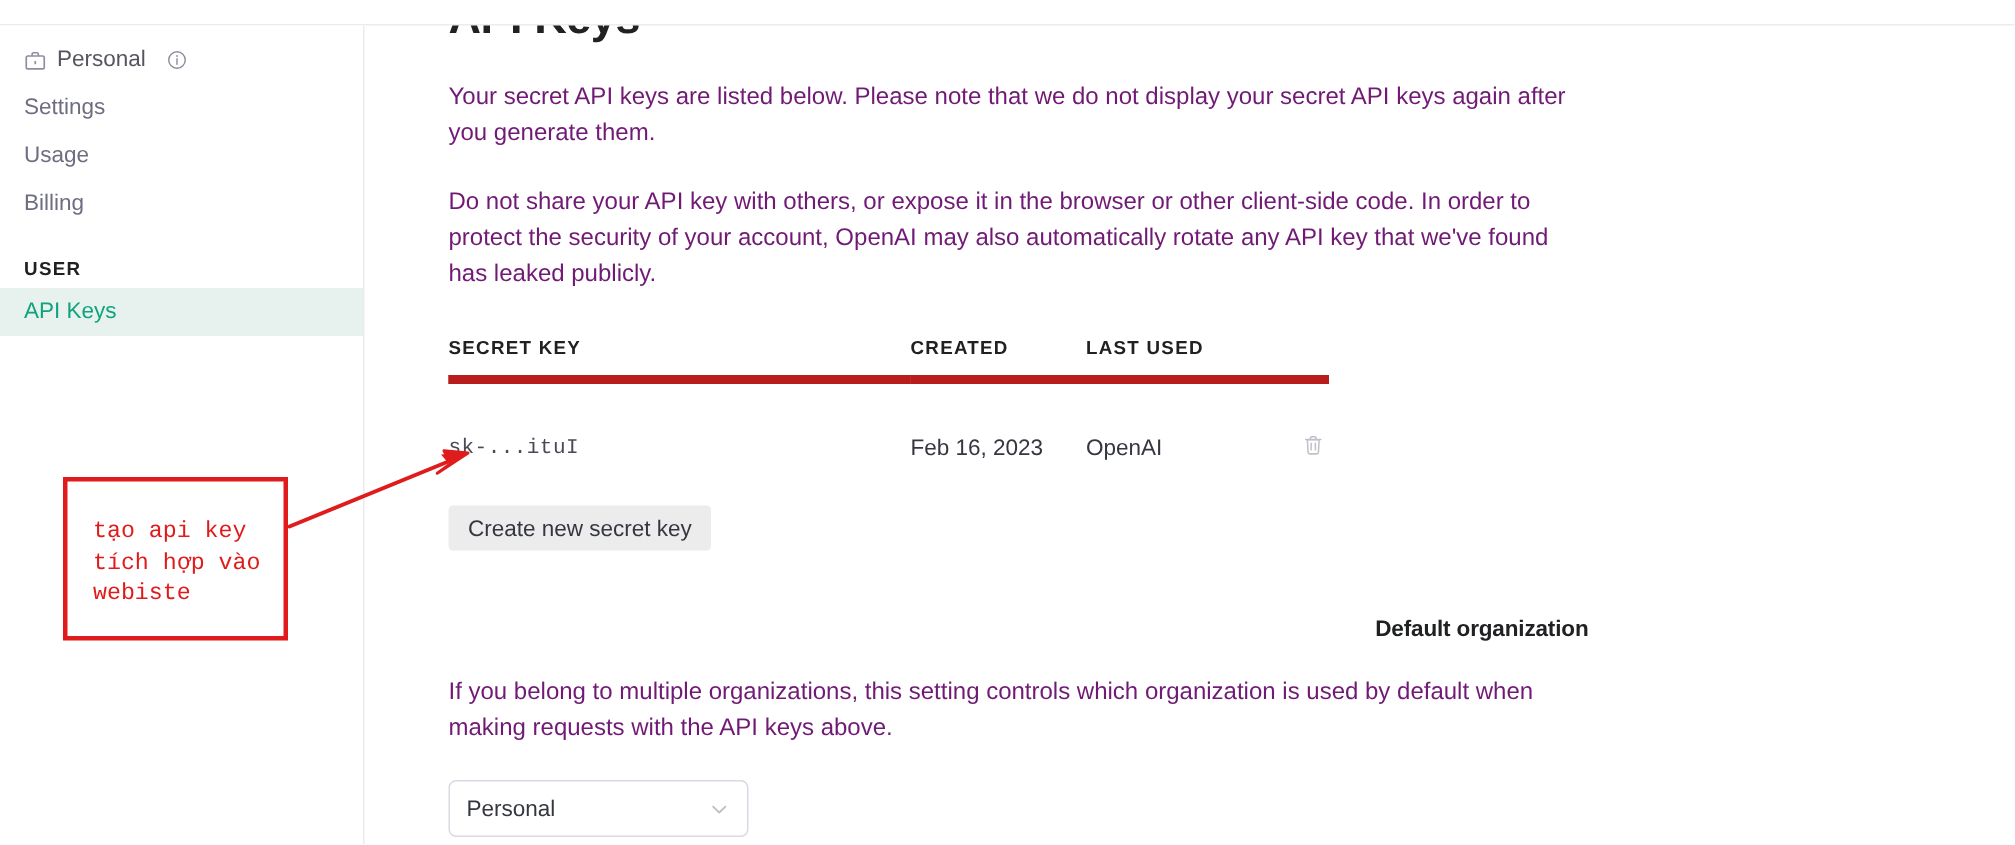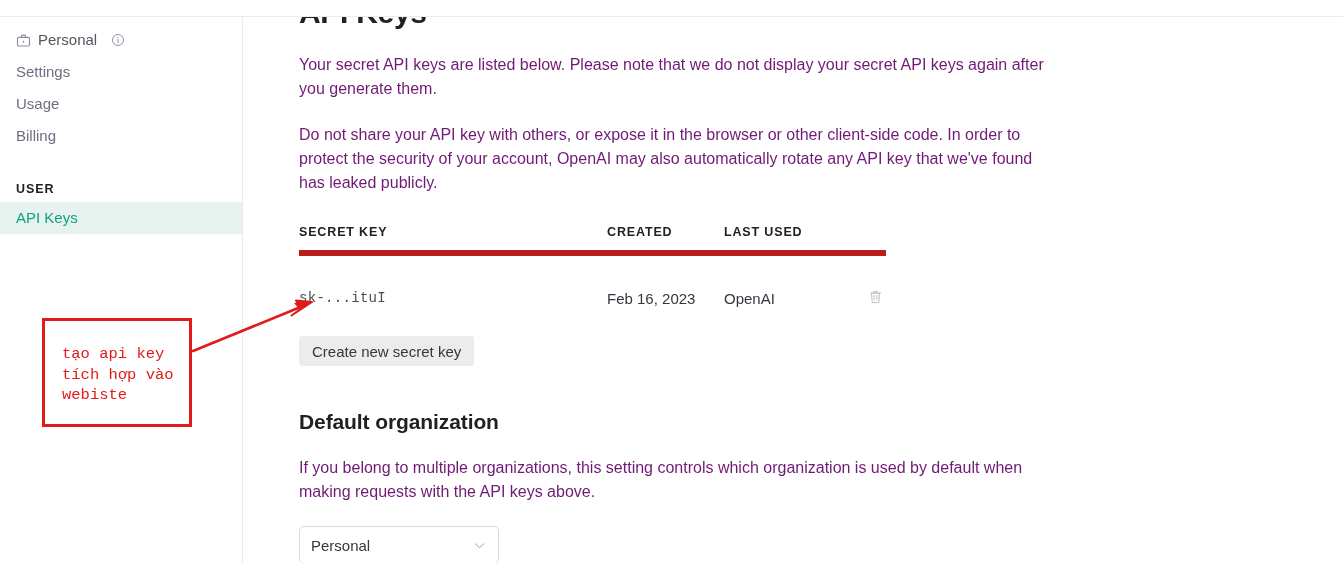--- a/index.html
+++ b/index.html
@@ -54,21 +54,21 @@
     align-items: center;
     justify-content: center;
     width: 15px; height: 15px;
     flex: 0 0 auto;
   }
   .nav-icon svg { display: block; }
   .info-icon { margin-left: 6px; }
 
   .section-label {
     padding: 0 16px;
-    margin-top: 30px;
+    margin-top: 20px;
     margin-bottom: 6px;
     font-size: 12.5px;
     font-weight: bold;
     letter-spacing: 0.9px;
     color: #202123;
   }
 
   
   .main {
     position: absolute;
@@ -153,24 +153,25 @@
     font-family: "Liberation Sans", sans-serif;
     font-size: 15px;
     color: #353740;
     cursor: pointer;
     white-space: nowrap;
   }
 
   
   h2.section-title {
     margin: 44px 0 0 0;
-    font-size: 21px;
+    font-size: 15px;
     font-weight: bold;
     color: #202123;
     letter-spacing: -0.1px;
+    text-align: right;
   }
   .org-select {
     margin-top: 22px;
     width: 200px; height: 38px;
     border: 1px solid #d9d9e3;
     border-radius: 5px;
     background: #ffffff;
     display: flex;
     align-items: center;
     padding: 0 11px;

